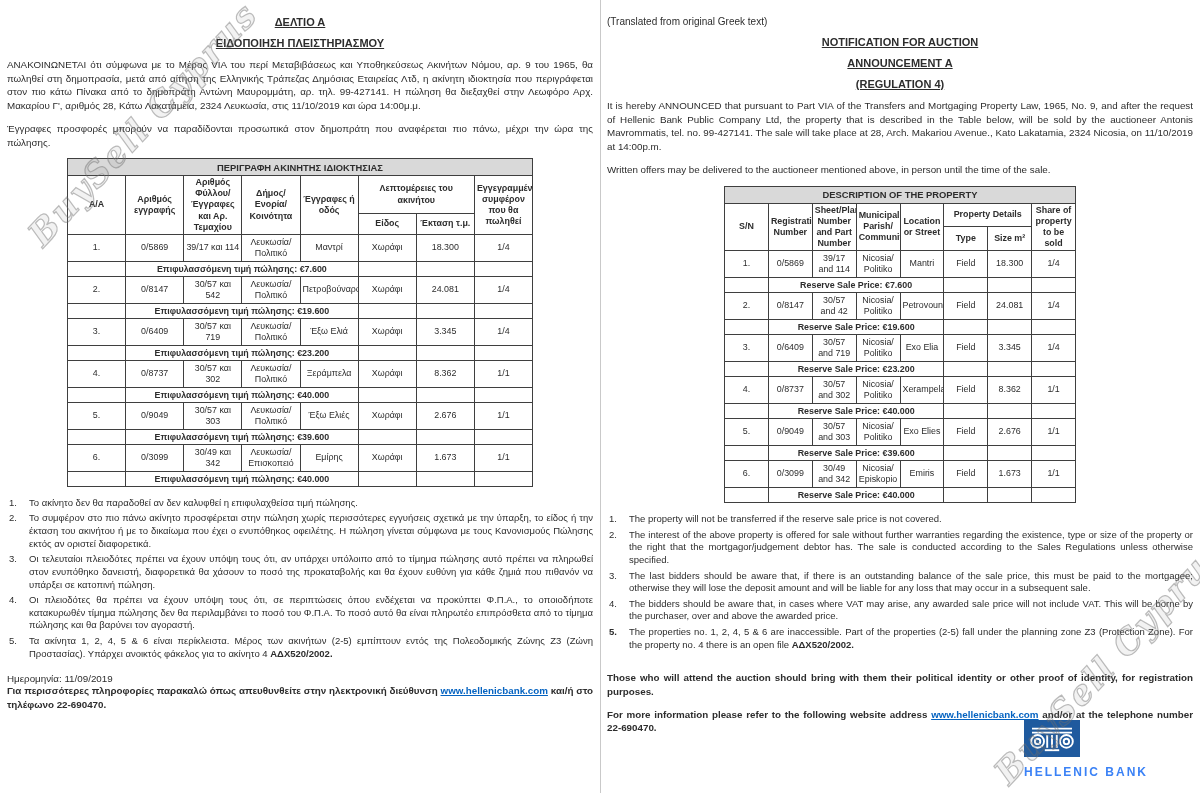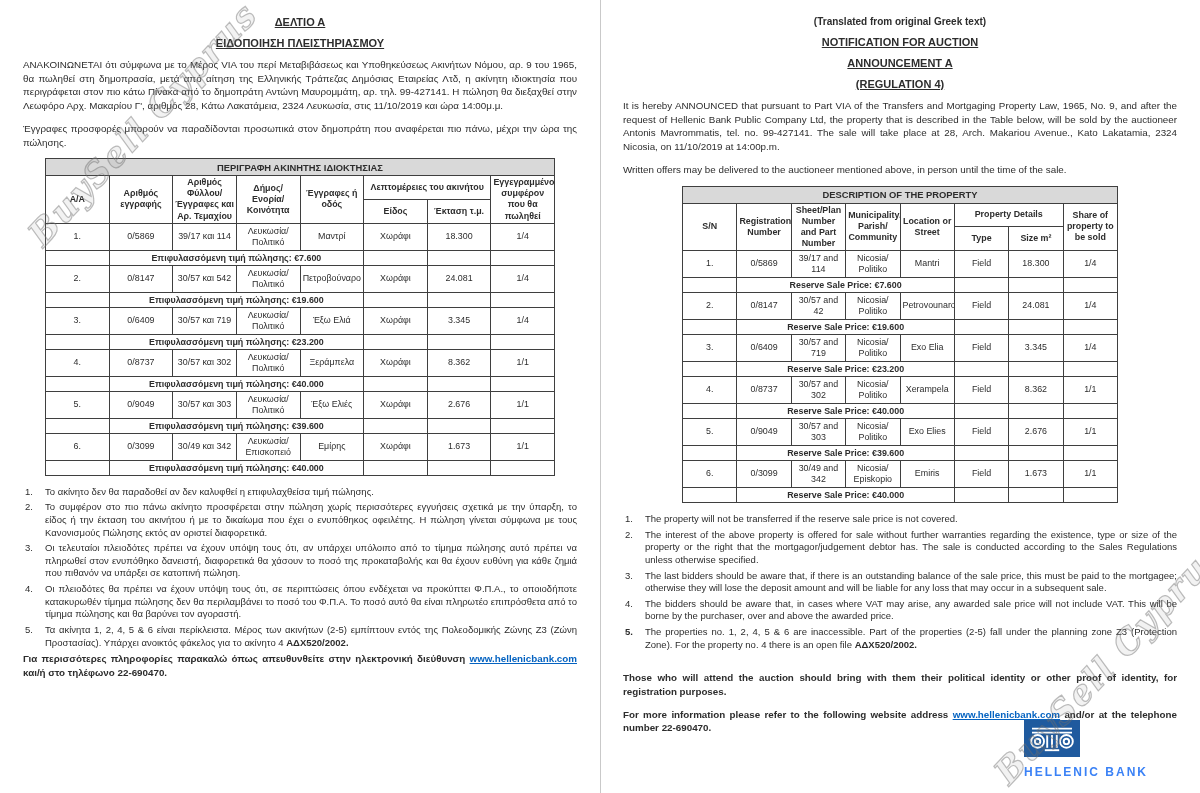--- a/index.html
+++ b/index.html
@@ -1,27 +1,27 @@
 <!DOCTYPE html>
 <html><head>
 <meta charset="utf-8">
 <style>
   html,body{margin:0;padding:0;}
   body{
     width:1200px;height:793px;background:#ffffff;position:relative;overflow:hidden;
     font-family:"Liberation Sans", sans-serif;color:#2d2d2d;
   }
-  .page{position:absolute;top:0;width:600px;height:793px;padding:16px 23px 0;box-sizing:border-box;}
+  .page{position:absolute;top:0;width:600px;height:793px;padding:16px 7px 0;box-sizing:border-box;}
   #left-page{left:0;}
   #right-page{left:600px;}
   .divider{position:absolute;left:600px;top:0;width:1px;height:793px;background:#c9c9c9;}
 
   .doc-title{text-align:center;font-size:11px;font-weight:bold;margin:0 0 9px;}
   .doc-title .u{text-decoration:underline;}
-  .pre-title{text-align:center;font-size:10px;font-weight:bold;margin:0 0 9px;}
+  .pre-title{text-align:left;font-size:10px;font-weight:normal;margin:0 0 9px;}
 
   .para{font-size:9.8px;line-height:1.4;text-align:justify;margin:0 0 9px;}
   .b{font-weight:bold;}
 
   table.ptable{border-collapse:collapse;margin:2px auto 10px;font-size:8.9px;table-layout:fixed;}
   table.ptable td{border:1px solid #3f3f3f;text-align:center;padding:1px 2px;vertical-align:middle;overflow:hidden;}
   td.ttl{background:#d9d9d9;font-weight:bold;font-size:9.4px;height:14px;}
   tr.hdr td{font-weight:bold;line-height:1.25;}
   tr.drow td{height:24px;line-height:1.25;}
   tr.rrow td{height:12px;}
@@ -58,21 +58,21 @@
 </head>
 <body>
 
 <div class="page" id="left-page">
   <div class="doc-title"><span class="u">ΔΕΛΤΙΟ Α</span></div>
   <div class="doc-title"><span class="u">ΕΙΔΟΠΟΙΗΣΗ ΠΛΕΙΣΤΗΡΙΑΣΜΟΥ</span></div>
 
   <p class="para">ΑΝΑΚΟΙΝΩΝΕΤΑΙ ότι σύμφωνα με το Μέρος VIA του περί Μεταβιβάσεως και Υποθηκεύσεως Ακινήτων Νόμου, αρ. 9 του 1965, θα πωληθεί στη δημοπρασία, μετά από αίτηση της Ελληνικής Τράπεζας Δημόσιας Εταιρείας Λτδ, η ακίνητη ιδιοκτησία που περιγράφεται στον πιο κάτω Πίνακα από το δημοπράτη Αντώνη Μαυρομμάτη, αρ. τηλ. 99-427141. Η πώληση θα διεξαχθεί στην Λεωφόρο Αρχ. Μακαρίου Γ', αριθμός 28, Κάτω Λακατάμεια, 2324 Λευκωσία, στις 11/10/2019 και ώρα 14:00μ.μ.</p>
   <p class="para">Έγγραφες προσφορές μπορούν να παραδίδονται προσωπικά στον δημοπράτη που αναφέρεται πιο πάνω, μέχρι την ώρα της πώλησης.</p>
 
-  <table class="ptable" style="width:510px">
+  <table class="ptable" style="width:466px">
     <tbody>
         <tr>
       <td colspan="8" class="ttl">ΠΕΡΙΓΡΑΦΗ ΑΚΙΝΗΤΗΣ ΙΔΙΟΚΤΗΣΙΑΣ</td>
     </tr>
     <tr class="hdr">
       <td rowspan="2" style="width:30px">Α/Α</td>
       <td rowspan="2" style="width:62px">Αριθμός εγγραφής</td>
       <td rowspan="2" style="width:84px">Αριθμός Φύλλου/ Έγγραφες και Αρ. Τεμαχίου</td>
       <td rowspan="2" style="width:60px">Δήμος/ Ενορία/ Κοινότητα</td>
       <td rowspan="2" style="width:76px">Έγγραφες ή οδός</td>
@@ -228,36 +228,37 @@
     <div class="note">
         <div class="note-num">4.</div>
         <div class="note-text"><span>Οι πλειοδότες θα πρέπει να έχουν υπόψη τους ότι, σε περιπτώσεις όπου ενδέχεται να προκύπτει Φ.Π.Α., το οποιοδήποτε κατακυρωθέν τίμημα πώλησης δεν θα περιλαμβάνει το ποσό του Φ.Π.Α. Το ποσό αυτό θα είναι πληρωτέο επιπρόσθετα από το τίμημα πώλησης και θα βαρύνει τον αγοραστή.</span><span class="b"></span></div>
       </div>
     <div class="note">
         <div class="note-num">5.</div>
         <div class="note-text"><span>Τα ακίνητα 1, 2, 4, 5 &amp; 6 είναι περίκλειστα. Μέρος των ακινήτων (2-5) εμπίπτουν εντός της Πολεοδομικής Ζώνης Ζ3 (Ζώνη Προστασίας). Υπάρχει ανοικτός φάκελος για το ακίνητο 4 </span><span class="b">ΑΔΧ520/2002.</span></div>
       </div>
   </div>
 
+  <p class="date-line">Ημερομηνία: 11/09/2019</p>
   <p class="para b info">
     <span>Για περισσότερες πληροφορίες παρακαλώ όπως απευθυνθείτε στην ηλεκτρονική διεύθυνση </span><a href="#">www.hellenicbank.com</a><span> και/ή στο τηλέφωνο 22-690470.</span>
   </p>
 
 </div>
 
 <div class="page" id="right-page">
   <div class="pre-title">(Translated from original Greek text)</div>
   <div class="doc-title"><span class="u">NOTIFICATION FOR AUCTION</span></div>
   <div class="doc-title"><span class="u">ANNOUNCEMENT A</span></div>
   <div class="doc-title"><span class="u">(REGULATION 4)</span></div>
 
   <p class="para">It is hereby ANNOUNCED that pursuant to Part VIA of the Transfers and Mortgaging Property Law, 1965, No. 9, and after the request of Hellenic Bank Public Company Ltd, the property that is described in the Table below, will be sold by the auctioneer Antonis Mavrommatis, tel. no. 99-427141. The sale will take place at 28, Arch. Makariou Avenue., Kato Lakatamia, 2324 Nicosia, on 11/10/2019 at 14:00p.m.</p>
   <p class="para">Written offers may be delivered to the auctioneer mentioned above, in person until the time of the sale.</p>
 
-  <table class="ptable" style="width:436px">
+  <table class="ptable" style="width:352px">
     <tbody>
         <tr>
       <td colspan="8" class="ttl">DESCRIPTION OF THE PROPERTY</td>
     </tr>
     <tr class="hdr">
       <td rowspan="2" style="width:28px">S/N</td>
       <td rowspan="2" style="width:62px">Registration Number</td>
       <td rowspan="2" style="width:70px">Sheet/Plan Number and Part Number</td>
       <td rowspan="2" style="width:64px">Municipality/ Parish/ Community</td>
       <td rowspan="2" style="width:62px">Location or Street</td>

